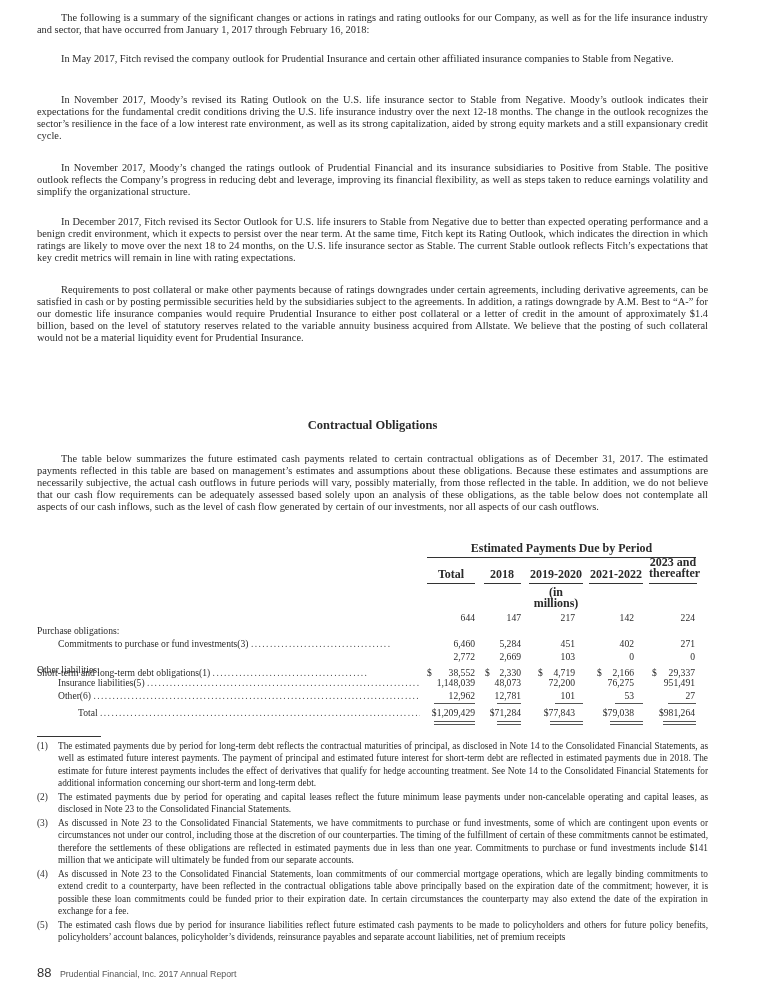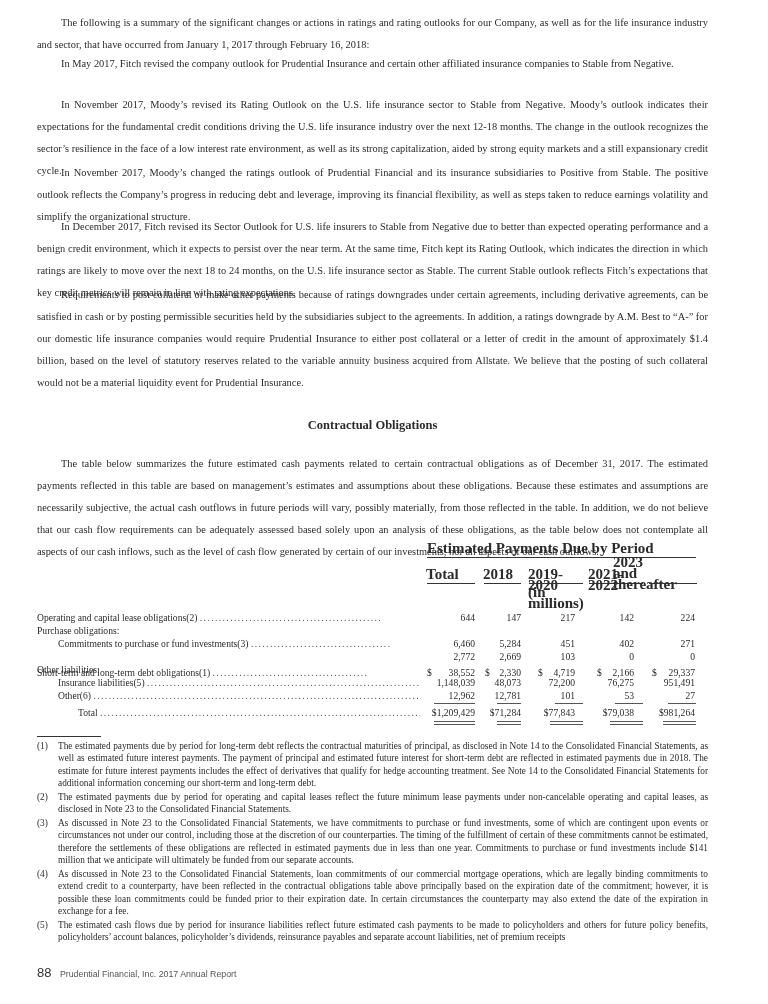--- a/index.html
+++ b/index.html
@@ -1,27 +1,27 @@
 <!DOCTYPE html>
 <html><head>
 <meta charset="utf-8">
 <style>
   html, body { margin:0; padding:0; background:#ffffff; }
   body { width:768px; height:1004px; position:relative; overflow:hidden;
          font-family:"Liberation Serif", "DejaVu Serif", serif; color:#2b2b2b; }
   .page { position:absolute; left:37px; top:0; width:671px; }
-  p.para { margin:0; font-size:10.4px; line-height:22px; text-align:justify; text-indent:24px; position:absolute; left:0; width:671px; }
+  p.para { margin:0; font-size:10.4px; line-height:12px; text-align:justify; text-indent:24px; position:absolute; left:0; width:671px; }
   .heading { position:absolute; left:0; width:671px; text-align:center; font-weight:bold; font-size:12.5px; }
   .tbl { position:absolute; left:0; width:671px; font-size:9.6px; }
   .row { position:absolute; left:0; width:671px; height:13px; line-height:13px; }
   .lbl { position:absolute; left:0; white-space:nowrap; overflow:hidden; }
   .lbl .dots { color:#444; letter-spacing:1.4px; }
   .cell { position:absolute; text-align:right; white-space:nowrap; }
   .dollar { position:absolute; }
-  .hdr { position:absolute; font-weight:bold; font-size:15px; line-height:11px; }
+  .hdr { position:absolute; font-weight:bold; font-size:12px; text-align:center; line-height:11px; }
   .hline { position:absolute; height:0; border-top:1.3px solid #333; }
   .dline { position:absolute; height:2px; border-top:1px solid #555; border-bottom:1px solid #555; }
   .fn { position:absolute; left:0; width:671px; font-size:9.3px; line-height:12.4px; }
   .fn .num { position:absolute; left:0; top:0; }
   .fn .txt { margin-left:21px; text-align:justify; }
   .footer { position:absolute; left:37px; top:963px; font-family:"Liberation Sans", "DejaVu Sans", sans-serif; color:#555; }
   .footer .pg { font-size:13px; color:#333; }
   .footer .rpt { font-size:8.8px; margin-left:4px; }
   .fn-rule { position:absolute; left:0; top:736px; width:64px; border-top:1px solid #333; }
 </style>
@@ -50,21 +50,21 @@
 
     <div class="hdr" style="left:446px; width:38px; top:569px;">2018</div>
     <div class="hline" style="left:447px; width:37px; top:583px;"></div>
 
     <div class="hdr" style="left:491px; width:56px; top:569px;">2019-2020</div>
     <div class="hline" style="left:492px; width:54px; top:583px;"></div>
 
     <div class="hdr" style="left:551px; width:56px; top:569px;">2021-2022</div>
     <div class="hline" style="left:552px; width:54px; top:583px;"></div>
 
-    <div class="hdr" style="left:576px; width:48px; top:557px;">
+    <div class="hdr" style="left:612px; width:48px; top:557px;">
       <div>2023 and</div>
       <div>thereafter</div>
     </div>
     <div class="hline" style="left:612px; width:48px; top:583px;"></div>
 
     <div class="hdr" style="left:491px; width:56px; top:587px;">(in millions)</div>
 
     <div class="row" style="top:626px;margin-top:40px;">
       <div class="lbl" style="width:383px;"><span>Short-term and long-term debt obligations(1)</span> <span class="dots">.........................................</span></div>
       <span class="dollar" style="left:390px;">$</span>
@@ -73,21 +73,20 @@
       <span class="cell" style="right:187px;">2,330</span>
       <span class="dollar" style="left:501px;">$</span>
       <span class="cell" style="right:133px;">4,719</span>
       <span class="dollar" style="left:560px;">$</span>
       <span class="cell" style="right:74px;">2,166</span>
       <span class="dollar" style="left:615px;">$</span>
       <span class="cell" style="right:13px;">29,337</span>
     </div>
 
     <div class="row" style="top:611px;">
-      <div class="lbl" style="width:383px;"><span>Operating and capital lease obligations(2)</span> <span class="dots">................................................</span></div>
       <span class="cell" style="right:233px;">644</span>
       <span class="cell" style="right:187px;">147</span>
       <span class="cell" style="right:133px;">217</span>
       <span class="cell" style="right:74px;">142</span>
       <span class="cell" style="right:13px;">224</span>
     </div>
 
     <div class="row" style="top:624px;">
       <div class="lbl">Purchase obligations:</div>
     </div>

